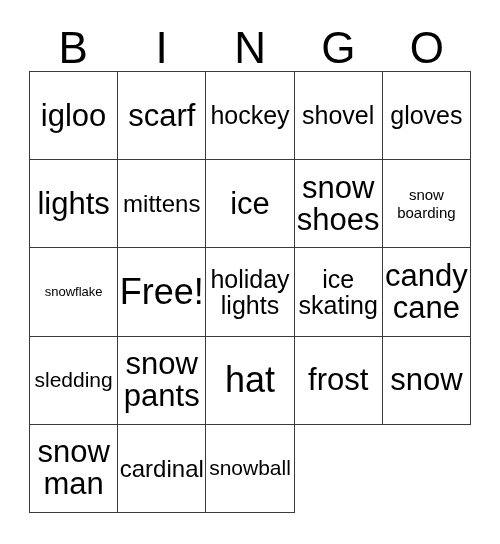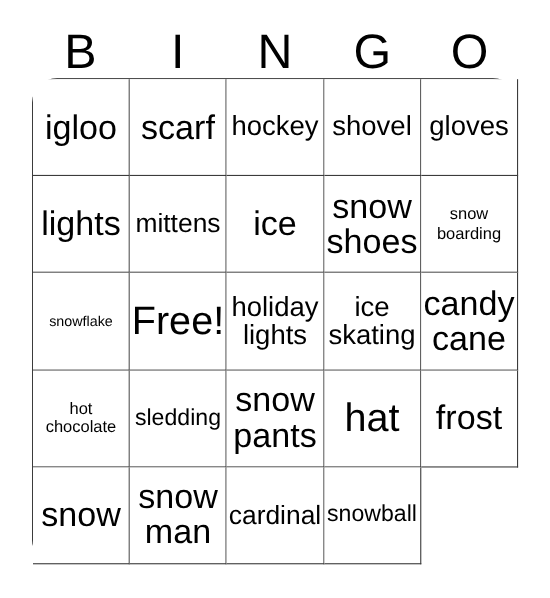--- a/index.html
+++ b/index.html
@@ -101,21 +101,21 @@
 <div id="bingo-card">
 
   <div id="header-row">
     <div class="header-letter">B</div>
     <div class="header-letter">I</div>
     <div class="header-letter">N</div>
     <div class="header-letter">G</div>
     <div class="header-letter">O</div>
   </div>
 
-  <div id="grid" style="border-top-color: rgb(59, 59, 59); border-left-color: rgb(59, 59, 59); border-radius: 23px;">
+  <div id="grid" style="border-top-color: rgb(59, 59, 59); border-left-color: rgb(59, 59, 59);">
 
     <div class="cell" style="border-right-color: rgb(59, 59, 59); border-bottom-color: rgb(59, 59, 59);">
       <span class="cell-text fs-xl">igloo</span>
     </div>
     <div class="cell" style="border-right-color: rgb(59, 59, 59); border-bottom-color: rgb(59, 59, 59);">
       <span class="cell-text fs-xl">scarf</span>
     </div>
     <div class="cell" style="border-right-color: rgb(59, 59, 59); border-bottom-color: rgb(59, 59, 59);">
       <span class="cell-text fs-lg">hockey</span>
     </div>
@@ -157,24 +157,20 @@
     <div class="cell" style="border-right-color: rgb(59, 59, 59); border-bottom-color: rgb(59, 59, 59);">
       <span class="cell-text fs-lg">ice
 skating</span>
     </div>
 
     <div class="cell" style="border-right-color: rgb(59, 59, 59); border-bottom-color: rgb(59, 59, 59);">
       <span class="cell-text fs-xl">candy
 cane</span>
     </div>
     <div class="cell" style="border-right-color: rgb(59, 59, 59); border-bottom-color: rgb(59, 59, 59);">
-      <span class="cell-text fs-sm">hot
-chocolate</span>
-    </div>
-    <div class="cell" style="border-right-color: rgb(59, 59, 59); border-bottom-color: rgb(59, 59, 59);">
       <span class="cell-text fs-md">sledding</span>
     </div>
     <div class="cell" style="border-right-color: rgb(59, 59, 59); border-bottom-color: rgb(59, 59, 59);">
       <span class="cell-text fs-xl">snow
 pants</span>
     </div>
     <div class="cell" style="border-right-color: rgb(59, 59, 59); border-bottom-color: rgb(59, 59, 59);">
       <span class="cell-text fs-xxl">hat</span>
     </div>
 

